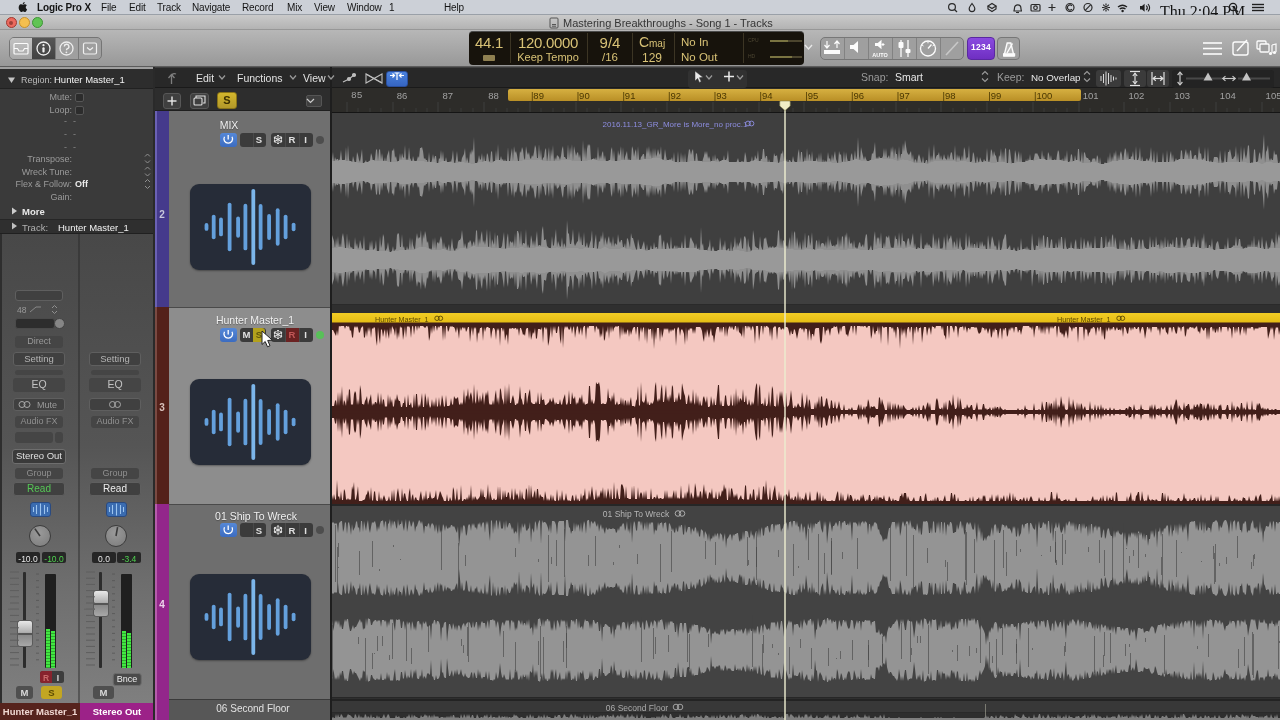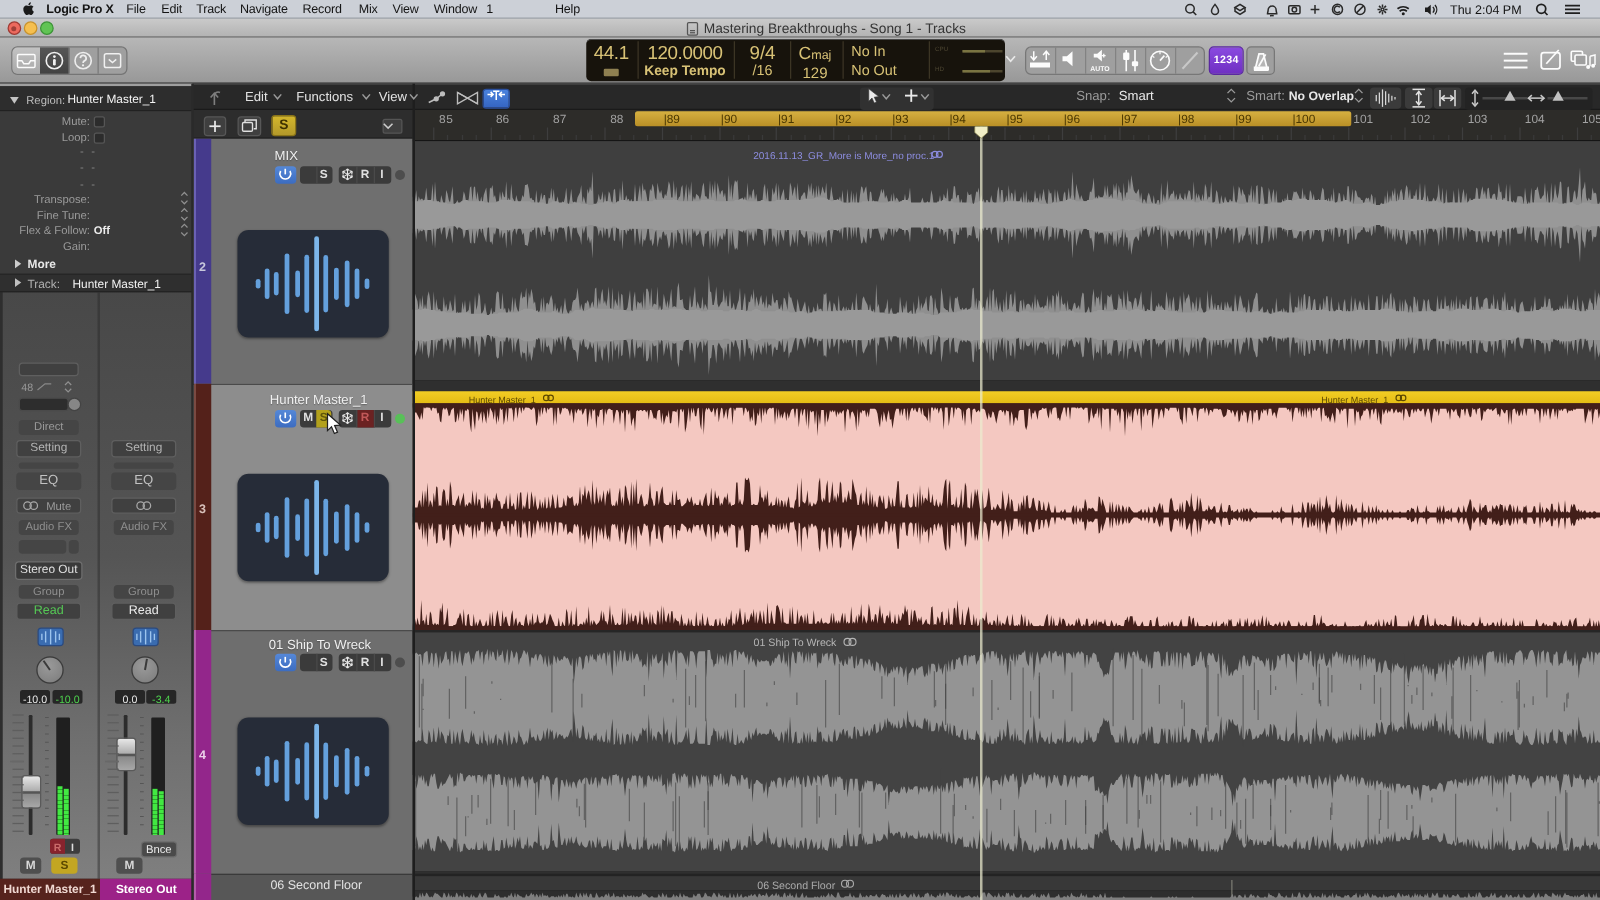--- a/index.html
+++ b/index.html
@@ -14,21 +14,21 @@
 <div class="txt" style="left:101px;top:2px;font-size:10px;color:#141414;font-weight:400;letter-spacing:-0.15px;">File</div>
 <div class="txt" style="left:129px;top:2px;font-size:10px;color:#141414;font-weight:400;letter-spacing:-0.15px;">Edit</div>
 <div class="txt" style="left:157px;top:2px;font-size:10px;color:#141414;font-weight:400;letter-spacing:-0.15px;">Track</div>
 <div class="txt" style="left:192px;top:2px;font-size:10px;color:#141414;font-weight:400;letter-spacing:-0.15px;">Navigate</div>
 <div class="txt" style="left:242px;top:2px;font-size:10px;color:#141414;font-weight:400;letter-spacing:-0.15px;">Record</div>
 <div class="txt" style="left:287px;top:2px;font-size:10px;color:#141414;font-weight:400;letter-spacing:-0.15px;">Mix</div>
 <div class="txt" style="left:314px;top:2px;font-size:10px;color:#141414;font-weight:400;letter-spacing:-0.15px;">View</div>
 <div class="txt" style="left:347px;top:2px;font-size:10px;color:#141414;font-weight:400;letter-spacing:-0.15px;">Window</div>
 <div class="txt" style="left:389px;top:2px;font-size:10px;color:#141414;font-weight:400;letter-spacing:-0.15px;">1</div>
 <div class="txt" style="left:404px;top:2px;font-size:10px;color:#141414;font-weight:400;letter-spacing:-0.15px;padding-left:40px;">Help</div>
-<div class="txt" style="left:1160px;top:2.5px;font-size:10px;color:#141414;font-weight:400;">Thu 2:04 PM</div>
+<div class="txt" style="left:1160px;top:2.5px;font-size:16px;color:#141414;font-weight:400;font-family:Liberation Serif, serif;">Thu 2:04 PM</div>
 <div class="abs" style="left:0px;top:15px;width:1280px;height:15px;background:linear-gradient(#cacaca,#b3b3b3);border-bottom:1px solid #979797;"></div>
 <div class="abs" style="left:5.5px;top:17px;width:11px;height:11px;border-radius:50%;background:#ec6a5e;border:0.5px solid #9f3a33;"></div>
 <div class="abs" style="left:18.5px;top:17px;width:11px;height:11px;border-radius:50%;background:#f5bf4f;border:0.5px solid #c8922c;"></div>
 <div class="abs" style="left:31.5px;top:17px;width:11px;height:11px;border-radius:50%;background:#61c454;border:0.5px solid #3d9437;"></div>
 <div class="abs" style="left:9px;top:20.5px;width:4px;height:4px;border-radius:50%;background:#a04038;"></div>
 <div class="txt" style="left:563px;top:17px;font-size:11px;color:#353535;font-weight:400;">Mastering Breakthroughs - Song 1 - Tracks</div>
 <div class="abs" style="left:0px;top:30px;width:1280px;height:37px;background:linear-gradient(#b7b7b7,#989898);border-bottom:1px solid #5c5c5c;"></div>
 <div class="abs" style="left:9px;top:37px;width:93px;height:23px;background:#9f9f9f;border:1px solid #757575;border-radius:5px;"></div>
 <div class="abs" style="left:10px;top:38px;width:22px;height:21px;background:linear-gradient(#c3c3c3,#a8a8a8);border-radius:4px 0 0 4px;"></div>
 <div class="abs" style="left:32px;top:38px;width:23px;height:21px;background:linear-gradient(#565656,#424242);"></div>
@@ -36,21 +36,21 @@
 <div class="abs" style="left:78px;top:38px;width:1px;height:21px;background:#7a7a7a;"></div>
 <div class="abs" style="left:469px;top:31px;width:335px;height:34px;background:#17130c;border-radius:4px;border-top:1px solid #4a4a4a;"></div>
 <div class="abs" style="left:510px;top:33px;width:1px;height:30px;background:#3c3524;"></div>
 <div class="abs" style="left:587px;top:33px;width:1px;height:30px;background:#3c3524;"></div>
 <div class="abs" style="left:632px;top:33px;width:1px;height:30px;background:#3c3524;"></div>
 <div class="abs" style="left:674px;top:33px;width:1px;height:30px;background:#3c3524;"></div>
 <div class="abs" style="left:743px;top:33px;width:1px;height:30px;background:#3c3524;"></div>
 <div class="txt" style="left:489px;top:33.5px;font-size:15px;color:#d8c276;font-weight:400;transform:translateX(-50%);letter-spacing:-0.3px;">44.1</div>
 <div class="abs" style="left:483px;top:55px;width:12px;height:6px;background:#8f8051;border-radius:1px;"></div>
 <div class="txt" style="left:548px;top:33.5px;font-size:15px;color:#d8c276;font-weight:400;transform:translateX(-50%);letter-spacing:-0.3px;">120.0000</div>
-<div class="txt" style="left:548px;top:51px;font-size:11px;color:#d8c276;font-weight:700;transform:translateX(-50%);">Keep Tempo</div>
+<div class="txt" style="left:548px;top:51px;font-size:11px;color:#d8c276;font-weight:400;transform:translateX(-50%);">Keep Tempo</div>
 <div class="txt" style="left:610px;top:33.5px;font-size:15px;color:#d8c276;font-weight:400;transform:translateX(-50%);">9/4</div>
 <div class="txt" style="left:610px;top:51px;font-size:11.5px;color:#d8c276;font-weight:400;transform:translateX(-50%);">/16</div>
 <div class="txt" style="left:652px;top:33.5px;font-size:14px;color:#d8c276;font-weight:400;transform:translateX(-50%);">C<span style="font-size:10px;">maj</span></div>
 <div class="txt" style="left:652px;top:51px;font-size:12px;color:#d8c276;font-weight:400;transform:translateX(-50%);">129</div>
 <div class="txt" style="left:681px;top:36px;font-size:11.5px;color:#d8c276;font-weight:400;text-align:right;">No In</div>
 <div class="txt" style="left:681px;top:51px;font-size:11.5px;color:#d8c276;font-weight:400;">No Out</div>
 <div class="txt" style="left:748px;top:37px;font-size:5px;color:#4d4632;font-weight:400;">CPU</div>
 <div class="txt" style="left:748px;top:53px;font-size:5px;color:#4d4632;font-weight:400;">HD</div>
 <div class="abs" style="left:770px;top:39.5px;width:32px;height:2px;background:#4c452e;"></div>
 <div class="abs" style="left:770px;top:39.5px;width:18px;height:2px;background:#7a7442;"></div>
@@ -77,21 +77,21 @@
 <div class="txt" style="left:72px;top:116.0px;font-size:9px;color:#9b9b9b;font-weight:400;transform:translateX(-100%);text-align:right;"></div>
 <div class="txt" style="left:64px;top:115.5px;font-size:9px;color:#888;font-weight:400;">-</div>
 <div class="txt" style="left:73px;top:115.5px;font-size:9px;color:#888;font-weight:400;">-</div>
 <div class="txt" style="left:72px;top:129.0px;font-size:9px;color:#9b9b9b;font-weight:400;transform:translateX(-100%);text-align:right;"></div>
 <div class="txt" style="left:64px;top:128.5px;font-size:9px;color:#888;font-weight:400;">-</div>
 <div class="txt" style="left:73px;top:128.5px;font-size:9px;color:#888;font-weight:400;">-</div>
 <div class="txt" style="left:72px;top:142.0px;font-size:9px;color:#9b9b9b;font-weight:400;transform:translateX(-100%);text-align:right;"></div>
 <div class="txt" style="left:64px;top:141.5px;font-size:9px;color:#888;font-weight:400;">-</div>
 <div class="txt" style="left:73px;top:141.5px;font-size:9px;color:#888;font-weight:400;">-</div>
 <div class="txt" style="left:72px;top:153.5px;font-size:9px;color:#9b9b9b;font-weight:400;transform:translateX(-100%);text-align:right;">Transpose:</div>
-<div class="txt" style="left:72px;top:166.5px;font-size:9px;color:#9b9b9b;font-weight:400;transform:translateX(-100%);text-align:right;">Fine Tune:</div>
+<div class="txt" style="left:72px;top:166.5px;font-size:9px;color:#9b9b9b;font-weight:400;transform:translateX(-100%);text-align:right;">Wreck Tune:</div>
 <div class="txt" style="left:72px;top:179.0px;font-size:9px;color:#9b9b9b;font-weight:400;transform:translateX(-100%);text-align:right;">Flex &amp; Follow:</div>
 <div class="txt" style="left:75px;top:179.0px;font-size:9px;color:#ececec;font-weight:700;">Off</div>
 <div class="txt" style="left:72px;top:191.5px;font-size:9px;color:#9b9b9b;font-weight:400;transform:translateX(-100%);text-align:right;">Gain:</div>
 <div class="txt" style="left:22px;top:205.5px;font-size:9.5px;color:#e8e8e8;font-weight:700;">More</div>
 <div class="abs" style="left:0px;top:219px;width:154px;height:15px;background:#2f2f2f;border-top:1px solid #262626;border-bottom:1px solid #202020;"></div>
 <div class="txt" style="left:22px;top:221.5px;font-size:9.5px;color:#b0b0b0;font-weight:400;">Track:</div>
 <div class="txt" style="left:58px;top:221.5px;font-size:9.5px;color:#f2f2f2;font-weight:400;">Hunter Master_1</div>
 <div class="abs" style="left:0px;top:234px;width:154px;height:469px;background:linear-gradient(#484848 0%,#555555 45%,#6e6e6e 75%,#7f7f7f 100%);border-left:2px solid #2e2e2e;"></div>
 <div class="abs" style="left:78px;top:234px;width:2px;height:469px;background:rgba(40,40,40,0.45);"></div>
 <div class="abs" style="left:15px;top:290px;width:48px;height:11px;background:#404040;border:1px solid #5f5f5f;border-radius:3px;"></div>
@@ -171,22 +171,22 @@
 <div class="abs" style="left:80px;top:703px;width:74px;height:17px;background:#9c2288;"></div>
 <div class="txt" style="left:117px;top:706px;font-size:9.5px;color:#fff;font-weight:700;transform:translateX(-50%);">Stereo Out</div>
 <div class="abs" style="left:154px;top:67px;width:1126px;height:21px;background:#282828;border-top:1px solid #3e3e3e;border-bottom:1px solid #1a1a1a;"></div>
 <div class="txt" style="left:196px;top:71.5px;font-size:10.5px;color:#e2e2e2;font-weight:400;">Edit</div>
 <div class="txt" style="left:237px;top:71.5px;font-size:10.5px;color:#e2e2e2;font-weight:400;">Functions</div>
 <div class="txt" style="left:303px;top:71.5px;font-size:10.5px;color:#e2e2e2;font-weight:400;">View</div>
 <div class="abs" style="left:386px;top:70.5px;width:22px;height:16px;background:linear-gradient(#4a82dd,#3565c2);border-radius:3px;border:1px solid #2a4f9e;"></div>
 <div class="abs" style="left:688px;top:69.5px;width:59px;height:18px;background:#313131;border-radius:3px;"></div>
 <div class="txt" style="left:861px;top:71px;font-size:10.5px;color:#9b9b9b;font-weight:400;">Snap:</div>
 <div class="txt" style="left:895px;top:71px;font-size:10.5px;color:#e8e8e8;font-weight:400;">Smart</div>
-<div class="txt" style="left:997px;top:71px;font-size:10.5px;color:#9b9b9b;font-weight:400;">Smart:</div>
-<div class="txt" style="left:1031px;top:71.5px;font-size:9.8px;color:#e8e8e8;font-weight:700;">No Overlap</div>
+<div class="txt" style="left:997px;top:71px;font-size:10.5px;color:#9b9b9b;font-weight:400;">Keep:</div>
+<div class="txt" style="left:1031px;top:71.5px;font-size:9.8px;color:#e8e8e8;font-weight:400;">No Overlap</div>
 <div class="abs" style="left:1096px;top:70px;width:25px;height:17px;background:#3b3b3b;border-radius:3px;"></div>
 <div class="abs" style="left:1124px;top:70px;width:22px;height:17px;background:#3b3b3b;border-radius:3px;"></div>
 <div class="abs" style="left:1147px;top:70px;width:22px;height:17px;background:#3b3b3b;border-radius:3px;"></div>
 <div class="abs" style="left:1172px;top:69.5px;width:102px;height:18px;background:#232323;border-radius:3px;"></div>
 <div class="abs" style="left:154px;top:88px;width:176px;height:23px;background:#2d2d2d;border-bottom:1px solid #1f1f1f;"></div>
 <div class="abs" style="left:163px;top:93px;width:18px;height:16px;background:#3f3f3f;border:1px solid #575757;border-radius:3px;"></div>
 <div class="abs" style="left:190px;top:93px;width:19px;height:16px;background:#3f3f3f;border:1px solid #575757;border-radius:3px;"></div>
 <div class="abs" style="left:217px;top:92px;width:20px;height:17px;background:linear-gradient(#d3b62c,#b3992a);border-radius:3px;border:1px solid #8a7418;"></div>
 <div class="txt" style="left:227px;top:94px;font-size:11px;color:#3c3000;font-weight:700;transform:translateX(-50%);">S</div>
 <div class="abs" style="left:306px;top:95px;width:16px;height:12px;background:#3f3f3f;border:1px solid #555;border-radius:2px;"></div>

